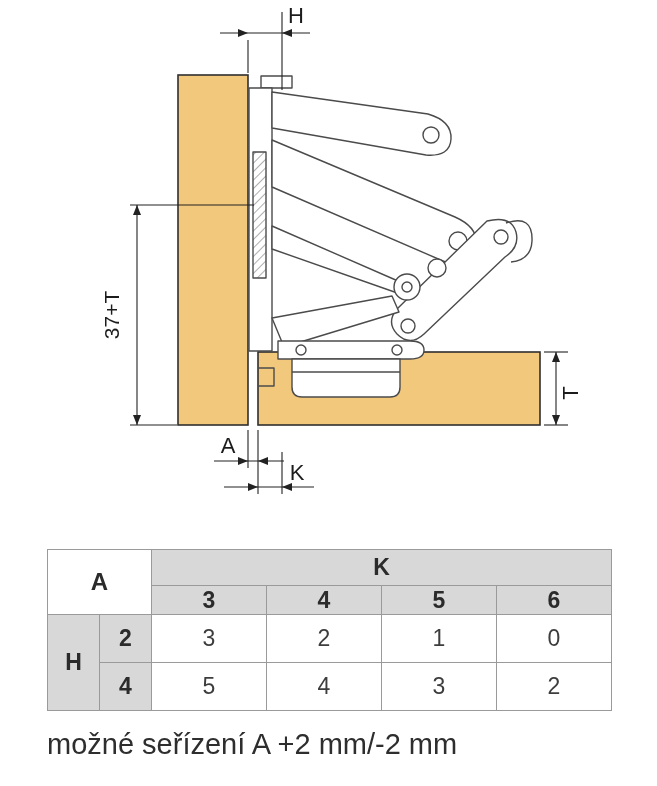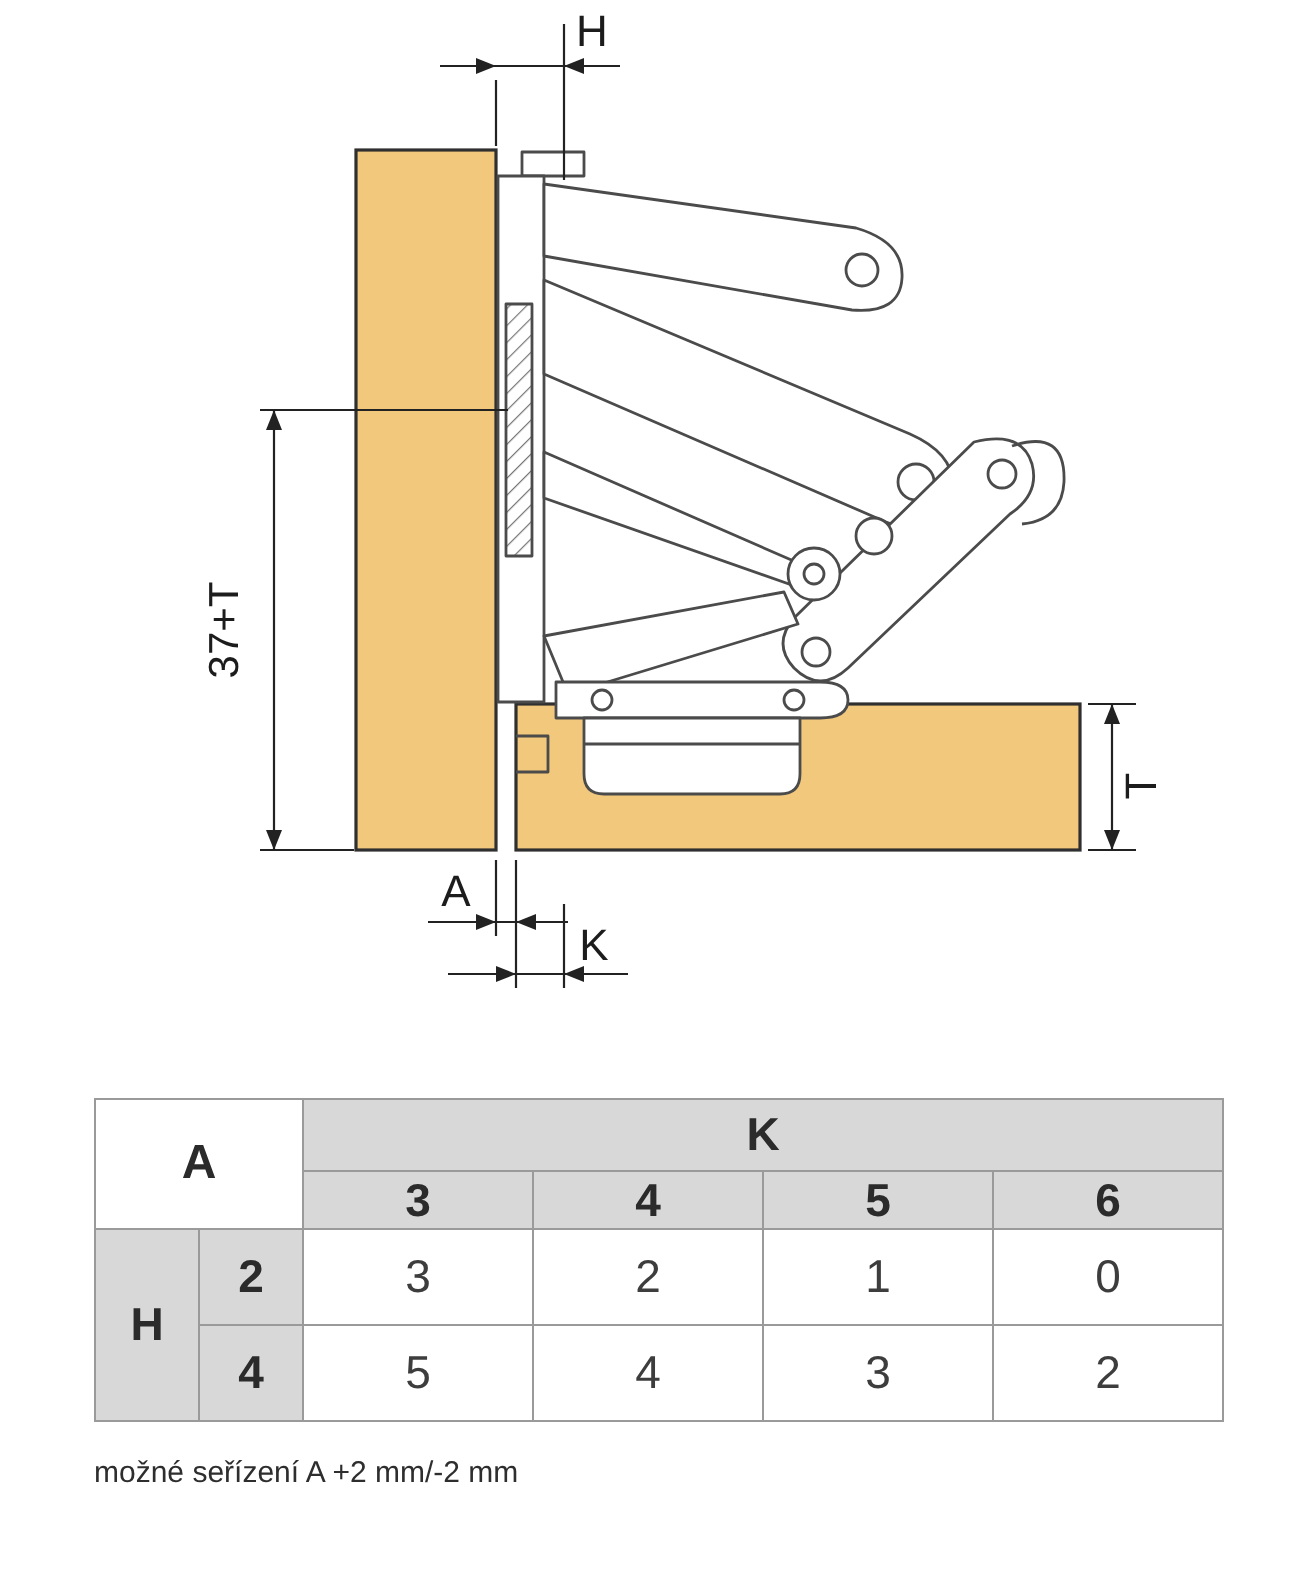--- a/index.html
+++ b/index.html
@@ -34,21 +34,21 @@
     background:#ffffff;
     font-weight:bold;
     font-size:24px;
     color:#2b2b2b;
   }
   .c-h{width:52px;} .c-v{width:52px;} .c-k{width:115px;}
   .r1{height:36px;} .r2{height:29px;} .r3{height:48px;}
 
   .note{
     margin:17px 0 0 47px;
-    font-size:15px;
+    font-size:29px;
     color:#2e2e2e;
   }
 </style>
 </head>
 <body>
 
 <div class="page">
 
   <svg width="657" height="530" viewBox="0 0 657 530">
     <defs>

